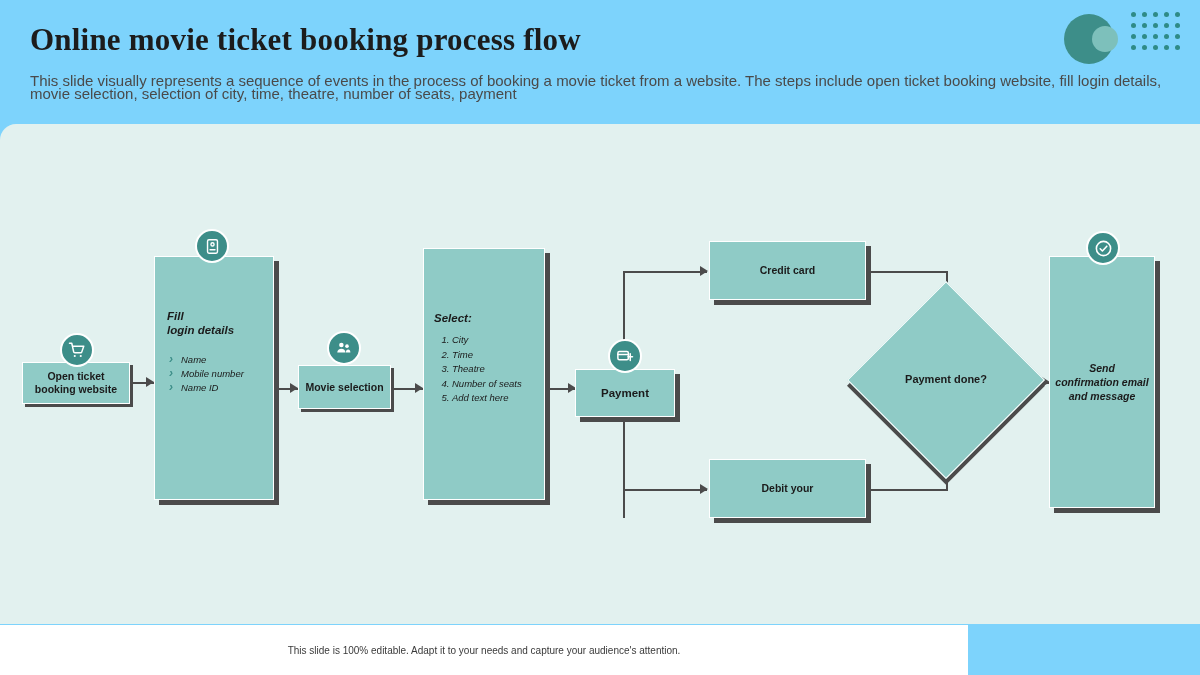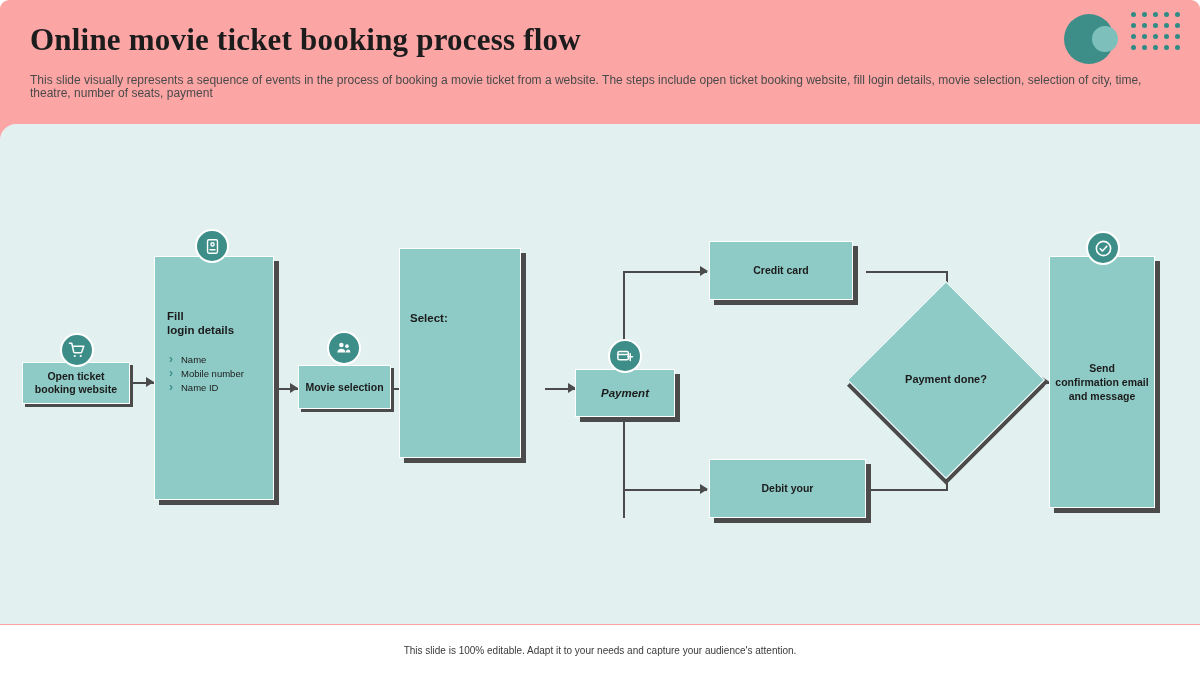--- a/index.html
+++ b/index.html
@@ -2,32 +2,32 @@
 <html><head>
 <meta charset="utf-8">
 <style>
   * { box-sizing: border-box; margin: 0; padding: 0; }
   html, body {
     width: 1200px; height: 675px;
     background: #ffffff;
     font-family: "Liberation Sans", sans-serif;
     overflow: hidden;
   }
-  .slide { position: relative; width: 1200px; height: 675px; background: #fca5a5; border-radius: 9px; }
+  .slide { position: relative; width: 1200px; height: 675px; background: #7dd3fc; }
 
   
   .title {
     position: absolute; left: 30px; top: 22px;
     font-family: "Liberation Serif", serif;
     font-size: 31px; font-weight: 700; color: #1c1c1c;
     letter-spacing: 0.2px;
   }
   .subtitle {
     position: absolute; left: 30px; top: 74px; width: 1140px;
-    font-size: 12px; line-height: 13px; color: #4a4a4a;
+    font-size: 15px; line-height: 13px; color: #4a4a4a;
   }
 
   
   .dotgrid-tr { position: absolute; right: 14px; top: 12px; }
   .dotgrid-bl { position: absolute; left: 8px; bottom: 14px; }
   .dot { width: 5px; height: 5px; border-radius: 50%; background: #2f8b86; display: inline-block; }
   .dotrow { display: block; line-height: 0; margin-bottom: 6px; }
   .dotrow .dot { margin-right: 6px; }
 
   .circle-logo {
@@ -62,20 +62,21 @@
   }
   .node .lbl { font-size: 10.5px; font-weight: 700; line-height: 13px; padding: 0 6px; }
   .node.big { box-shadow: 5px 5px 0 0 #4b4b4b; }
 
   .tall {
     position: absolute;
     background: #8fcbc6;
     border: 1.5px solid #ffffff;
     box-shadow: 5px 5px 0 0 #4b4b4b;
     color: #1b1b1b;
+    font-style: italic;
   }
   .tall .head { font-size: 11.5px; font-weight: 700; line-height: 14px; }
 
   .bullet-list { list-style: none; margin-top: 16px; }
   .bullet-list li {
     font-size: 9.5px; line-height: 14px; color: #1b1b1b;
     position: relative; padding-left: 14px;
   }
   .bullet-list li:before {
     content: "\203A"; position: absolute; left: 2px; top: -1px;
@@ -121,21 +122,21 @@
     border-left: 5px solid transparent; border-right: 5px solid transparent;
     border-bottom: 8px solid #4b4b4b; border-top: 0;
   }
   .arrow.down {
     border-left: 5px solid transparent; border-right: 5px solid transparent;
     border-top: 8px solid #4b4b4b; border-bottom: 0;
   }
 
   
   .footer {
-    position: absolute; left: 0; bottom: 0; width: 1200px; height: 50px;
+    position: absolute; left: 0; bottom: 0; width: 968px; height: 50px;
     background: #ffffff;
     display: flex; align-items: center; justify-content: center; margin-top: 24px;
   }
   .footer span { font-size: 10px; color: #3a3a3a; }
 </style>
 </head>
 <body>
 
 <div class="slide">
 
@@ -225,36 +226,43 @@
       </div>
       <div class="badge" style="left:327px; top:207px;">
         <svg width="18" height="18" viewBox="0 0 24 24" fill="#ffffff">
           <circle cx="8.5" cy="8" r="3"></circle>
           <circle cx="16" cy="9.5" r="2.4"></circle>
           <path d="M3 18c0-3 2.5-5 5.5-5s5.5 2 5.5 5z"></path>
           <path d="M14.5 18c0-2.3 1.2-4 3-4s3 1.5 3 4z"></path>
         </svg>
       </div>
 
-      <div class="tall" style="left:399px; top:124px; width:122px; height:210px; padding:62px 8px 0 10px;">
+      <div class="tall" style="left:423px; top:124px; width:122px; height:252px; padding:62px 8px 0 10px;">
         <div class="head">Select:</div>
-      </div>
-
-      <div class="node big" style="left:575px; top:245px; width:100px; height:48px;font-style:italic;">
+        <ol class="num-list">
+          <li>City</li>
+          <li>Time</li>
+          <li>Theatre</li>
+          <li>Number of seats</li>
+          <li>Add text here</li>
+        </ol>
+      </div>
+
+      <div class="node big" style="left:575px; top:245px; width:100px; height:48px;">
         <div class="lbl" style="font-size:11.5px;">Payment</div>
       </div>
       <div class="badge" style="left:608px; top:215px;">
         <svg width="18" height="18" viewBox="0 0 24 24" fill="none" stroke="#ffffff" stroke-width="2" stroke-linecap="round">
           <rect x="2.5" y="6" width="14" height="11" rx="2"></rect>
           <path d="M2.5 10h14"></path>
           <path d="M19 9v9M16 13h6"></path>
         </svg>
       </div>
 
-      <div class="node big" style="left:709px; top:117px; width:144px; height:59px;">
+      <div class="node big" style="left:709px; top:117px; width:157px; height:59px;">
         <div class="lbl">Credit card</div>
       </div>
 
       <div class="node big" style="left:709px; top:335px; width:157px; height:59px;">
         <div class="lbl">Debit your</div>
       </div>
 
       <div class="diamond" style="left:876px; top:186px;"></div>
       <div class="diamond-label" style="left:866px; top:249px;">Payment done?</div>
 

